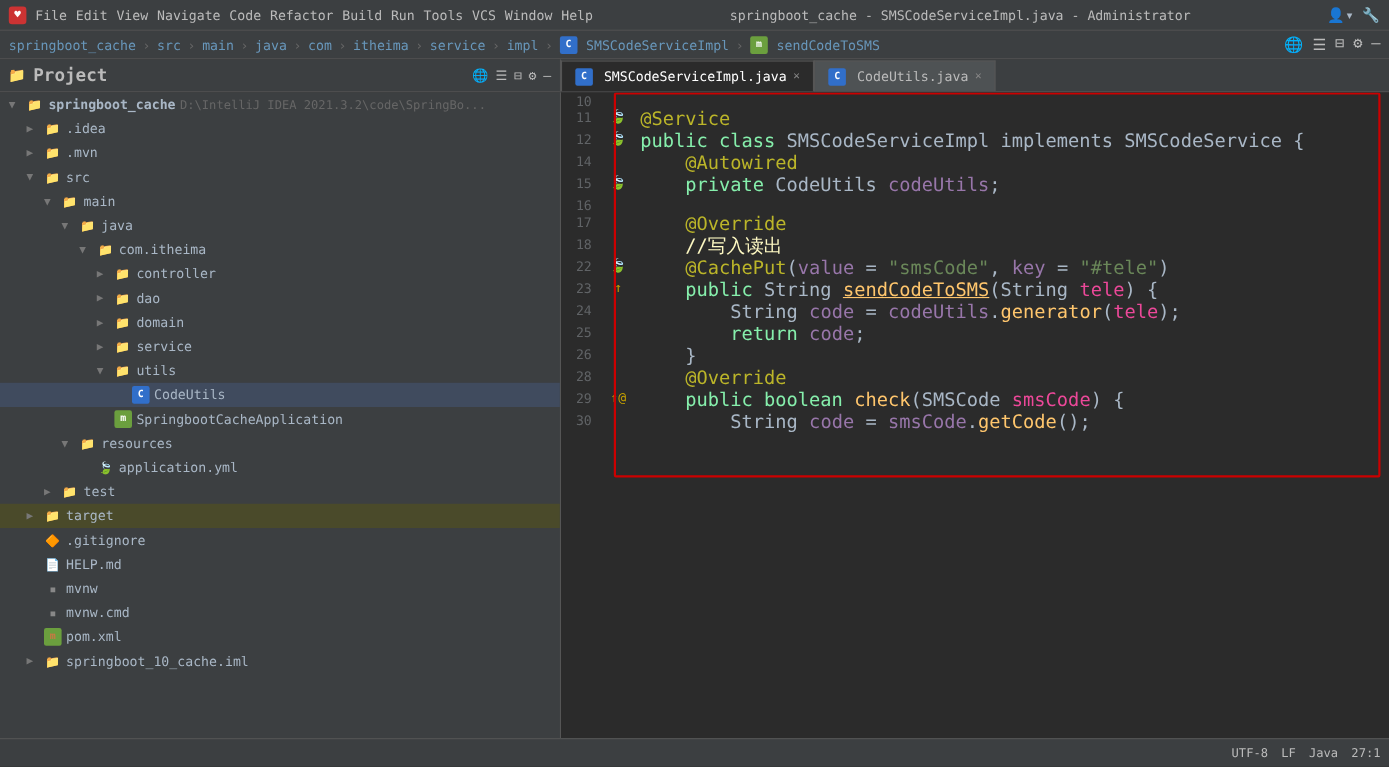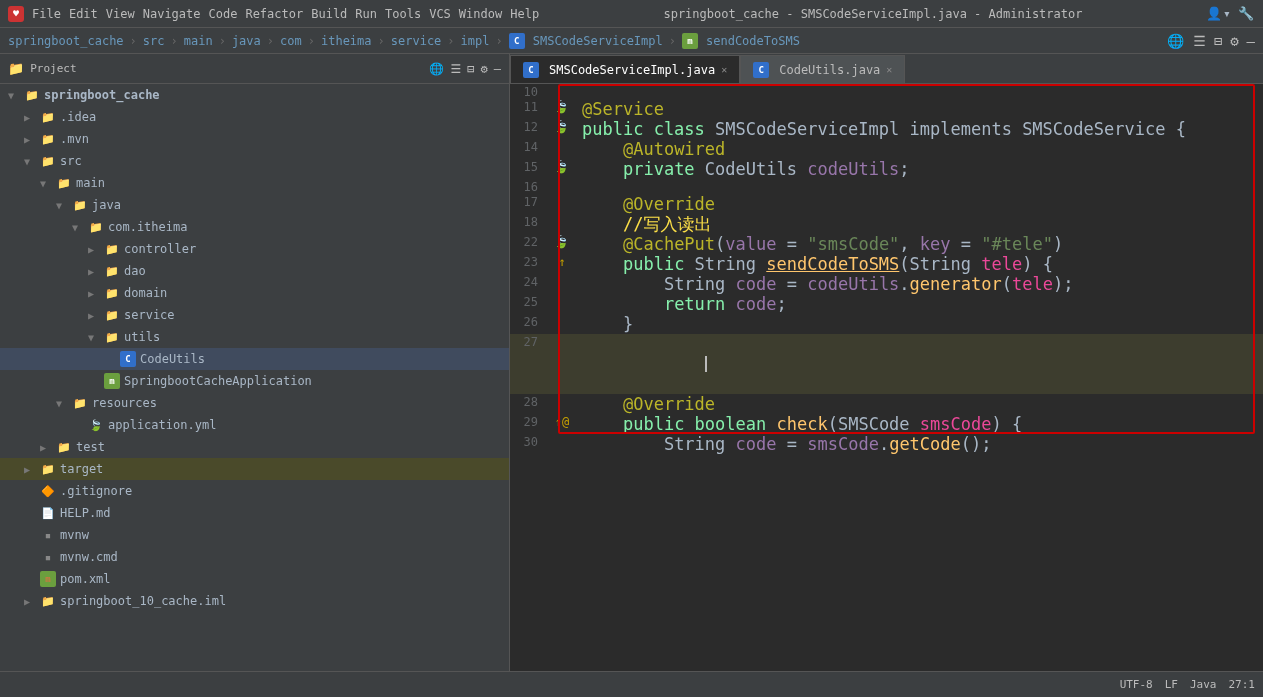--- a/index.html
+++ b/index.html
@@ -181,21 +181,21 @@
     }
     .gutter-icon { font-size: 12px; }
     .gutter-green { color: #4e9a06; }
     .gutter-yellow { color: #c4a000; }
 
     
     .kw { color: #86efac; } 
     .ann { color: #bbb529; } 
     .cls { color: #a9b7c6; } 
     .str { color: #6a8759; } 
-    .comment { color: #fde047; } 
+    .comment { color: #fef9c3; } 
     .field { color: #9876aa; } 
     .method { color: #ffc66d; } 
     .param { color: #ec4899; }
 
     
     .red-border-box {
       position: absolute;
       border: 2px solid #cc0000;
       border-radius: 2px;
       pointer-events: none;
@@ -283,21 +283,21 @@
     <span class="nav-icon-btn">⊟</span>
     <span class="nav-icon-btn">⚙</span>
     <span class="nav-icon-btn">—</span>
   </div>
 </div>
 
 <div style="display:flex; background:#3c3f41; border-bottom:1px solid #555; height:30px;">
 
   <div style="width:510px; display:flex; align-items:center; padding:0 8px; gap:6px; border-right:1px solid #555;">
     <span style="color:#dcba5e;">📁</span>
-    <span style="font-size:11px; color:#bbbbbb; font-weight:normal;">Project</span>
+    <span style="font-size:16px; color:#bbbbbb; font-weight:bold;">Project</span>
     <span style="margin-left:auto; display:flex; gap:6px; color:#bbbbbb; font-size:12px;">
       <span>🌐</span>
       <span>☰</span>
       <span>⊟</span>
       <span>⚙</span>
       <span>—</span>
     </span>
   </div>
 
   <div style="display:flex; align-items:flex-end; flex:1;">
@@ -316,20 +316,21 @@
 
 <div class="main-layout" style="height:calc(697px - 28px - 26px - 30px - 26px); display:flex;">
 
   <div class="sidebar">
     <div class="tree">
 
       <div class="tree-item indent-1">
         <span class="tree-arrow">▼</span>
         <span class="tree-icon icon-folder-open">📁</span>
         <span style="color:#a9b7c6; font-weight:bold;">springboot_cache</span>
+        <span style="color:#666; font-size:11px; margin-left:4px;">D:\IntelliJ IDEA 2021.3.2\code\SpringBo...</span>
       </div>
 
       <div class="tree-item indent-2">
         <span class="tree-arrow">▶</span>
         <span class="tree-icon icon-folder">📁</span>
         <span>.idea</span>
       </div>
 
       <div class="tree-item indent-2">
         <span class="tree-arrow">▶</span>
@@ -548,27 +549,20 @@
           <td class="line-gutter"></td>
           <td class="line-code"><span>        </span><span class="kw">return</span><span> </span><span class="field">code</span><span>;</span></td>
         </tr>
 
         <tr>
           <td class="line-num">26</td>
           <td class="line-gutter"></td>
           <td class="line-code"><span>    }</span></td>
         </tr>
 
-        <tr class="line-27">
-          <td class="line-num" style="background:#3d3d2e;">27</td>
-          <td class="line-gutter" style="background:#3d3d2e;"></td>
-          <td class="line-code" style="background:#3d3d2e;">
-            <span style="display:inline-block; width:2px; height:16px; background:#bbbbbb; vertical-align:middle; margin-top:-2px;"></span>
-          </td>
-        </tr>
 
         <tr>
           <td class="line-num">28</td>
           <td class="line-gutter"></td>
           <td class="line-code"><span>    </span><span class="ann">@Override</span></td>
         </tr>
 
         <tr>
           <td class="line-num">29</td>
           <td class="line-gutter"><span class="gutter-icon gutter-yellow">↑@</span></td>

